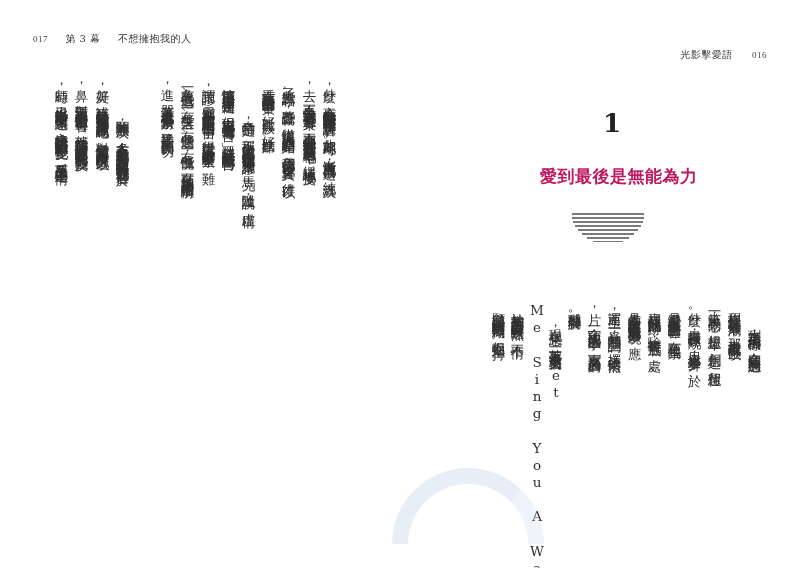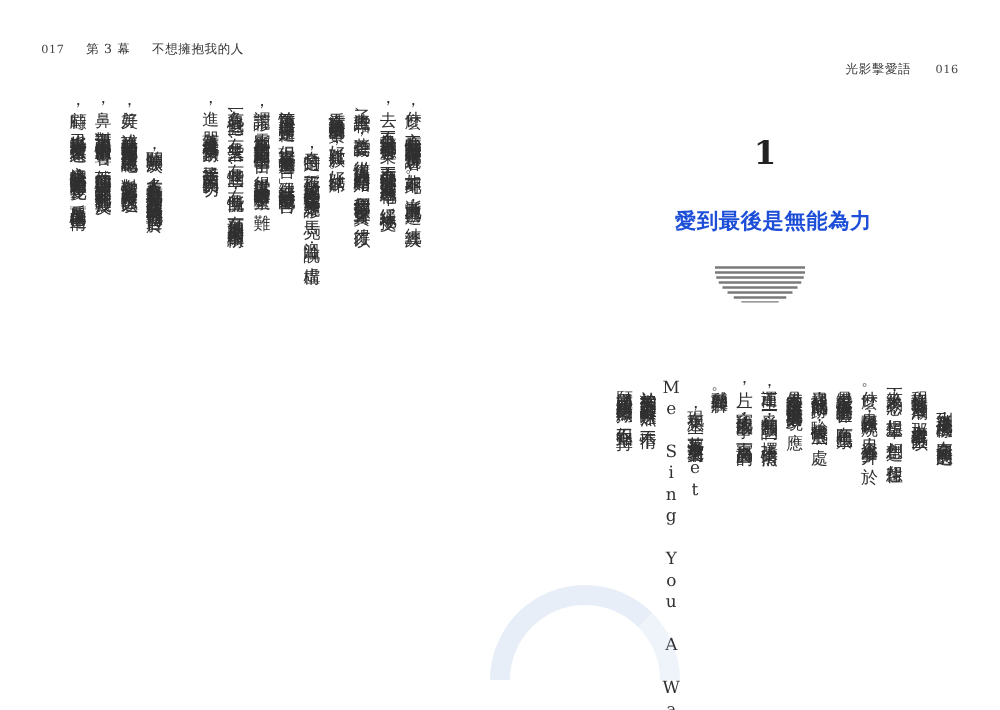--- a/index.html
+++ b/index.html
@@ -12,21 +12,21 @@
   }
   .spread { position: absolute; left: 0; top: 0; width: 800px; height: 568px; }
   .page { position: absolute; top: 0; height: 568px; }
   .page-left { left: 0; width: 400px; }
   .page-right { left: 400px; width: 400px; }
 
   .running-head {
     position: absolute; top: 32px; font-size: 10px; color: #333;
     white-space: nowrap; letter-spacing: 0.5px;
   }
-  .running-head .num { font-size: 9px; color: #444; }
+  .running-head .num { font-size: 9px; color: #444; font-family: Liberation Serif, serif; }
   .rh-left { left: 33px; }
   .rh-left .sep { display: inline-block; width: 10px; }
   .rh-right { right: 33px; margin-top: 16px; }
 
   .col {
     position: absolute;
     writing-mode: vertical-rl;
     text-orientation: upright;
     font-size: 13.5px;
     line-height: 16px;
@@ -34,21 +34,21 @@
     white-space: nowrap;
     color: #303030;
   }
 
   .chapter-num {
     position: absolute; left: 600px; top: 108px; width: 24px;
     text-align: center; font-size: 26px; font-weight: bold; color: #222;
   }
   .chapter-title {
     position: absolute; left: 540px; top: 165px; width: 140px; text-align: right;
-    font-size: 17px; font-weight: bold; color: #1d4ed8; letter-spacing: 0.5px;
+    font-size: 17px; font-weight: bold; color: #be185d; letter-spacing: 0.5px;
     white-space: nowrap;
   }
   .chapter-sub {
     position: absolute; left: 540px; top: 185px; width: 140px; text-align: center;
     font-size: 14px; font-weight: bold; color: #333; white-space: nowrap;
   }
   .ornament { position: absolute; left: 570px; top: 213px; width: 76px; height: 36px; }
   .ornament div { height: 1.6px; background: #7a7a7a; margin: 0 auto 2.4px auto; }
 
   .watermark {

